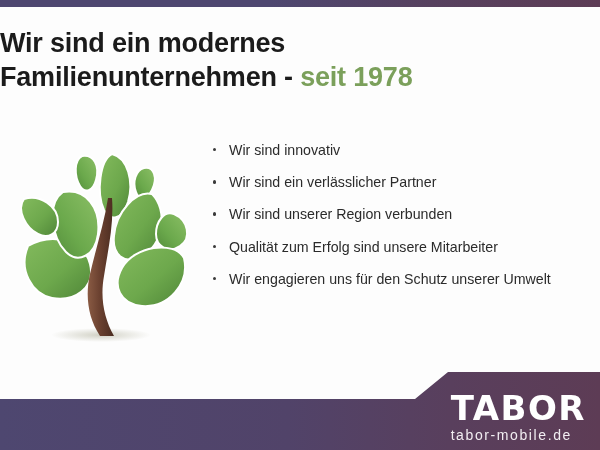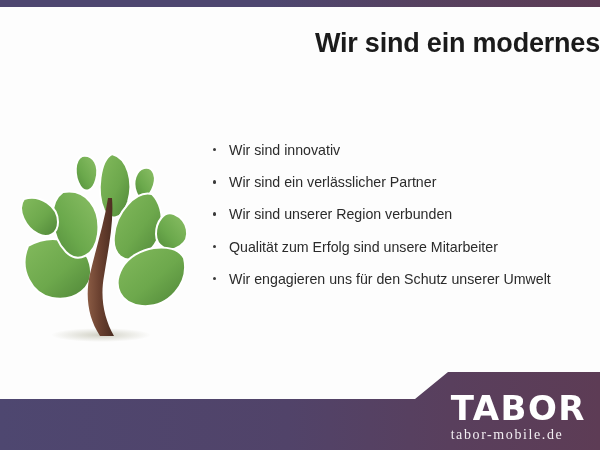--- a/index.html
+++ b/index.html
@@ -32,21 +32,21 @@
     height: 7px;
     background: linear-gradient(90deg, #4e4770 0%, #4e4770 45%, #57415f 72%, #5d3c55 100%);
   }
 
   
   .headline {
     position: absolute;
     top: 26px;
     left: 0;
     width: 600px;
-    text-align: right;
+    text-align: left;
     font-size: 27px;
     line-height: 34px;
     font-weight: bold;
     color: #1b1b1b;
     letter-spacing: -0.2px;
   }
   .headline .line2 {
     display: block;
   }
   .headline .accent {
@@ -122,33 +122,34 @@
     font-weight: bold;
     color: #ffffff;
     letter-spacing: 1.5px;
     font-family: "DejaVu Sans", sans-serif;
   }
   .brand-url {
     font-size: 14px;
     line-height: 18px;
     color: #f2eef2;
     letter-spacing: 1.6px;
-    font-family: Liberation Serif, serif;
+    font-family: Liberation Sans, sans-serif;
     margin-top: 1px;
   }
 </style>
 </head>
 <body>
 
 <div class="slide">
 
   <div class="top-accent"></div>
 
   <div class="headline">
     <span>Wir sind ein modernes</span>
+    <span class="line2"><span>Familienunternehmen - </span><span class="accent">seit 1978</span></span>
   </div>
 
   <div class="tree-wrap">
     <svg viewBox="0 0 190 232" xmlns="http://www.w3.org/2000/svg">
       <defs>
         <linearGradient id="lf" x1="0" y1="0" x2="1" y2="1">
           <stop offset="0%" stop-color="#83ba5d"></stop>
           <stop offset="55%" stop-color="#6da84c"></stop>
           <stop offset="100%" stop-color="#4f8638"></stop>
         </linearGradient>

